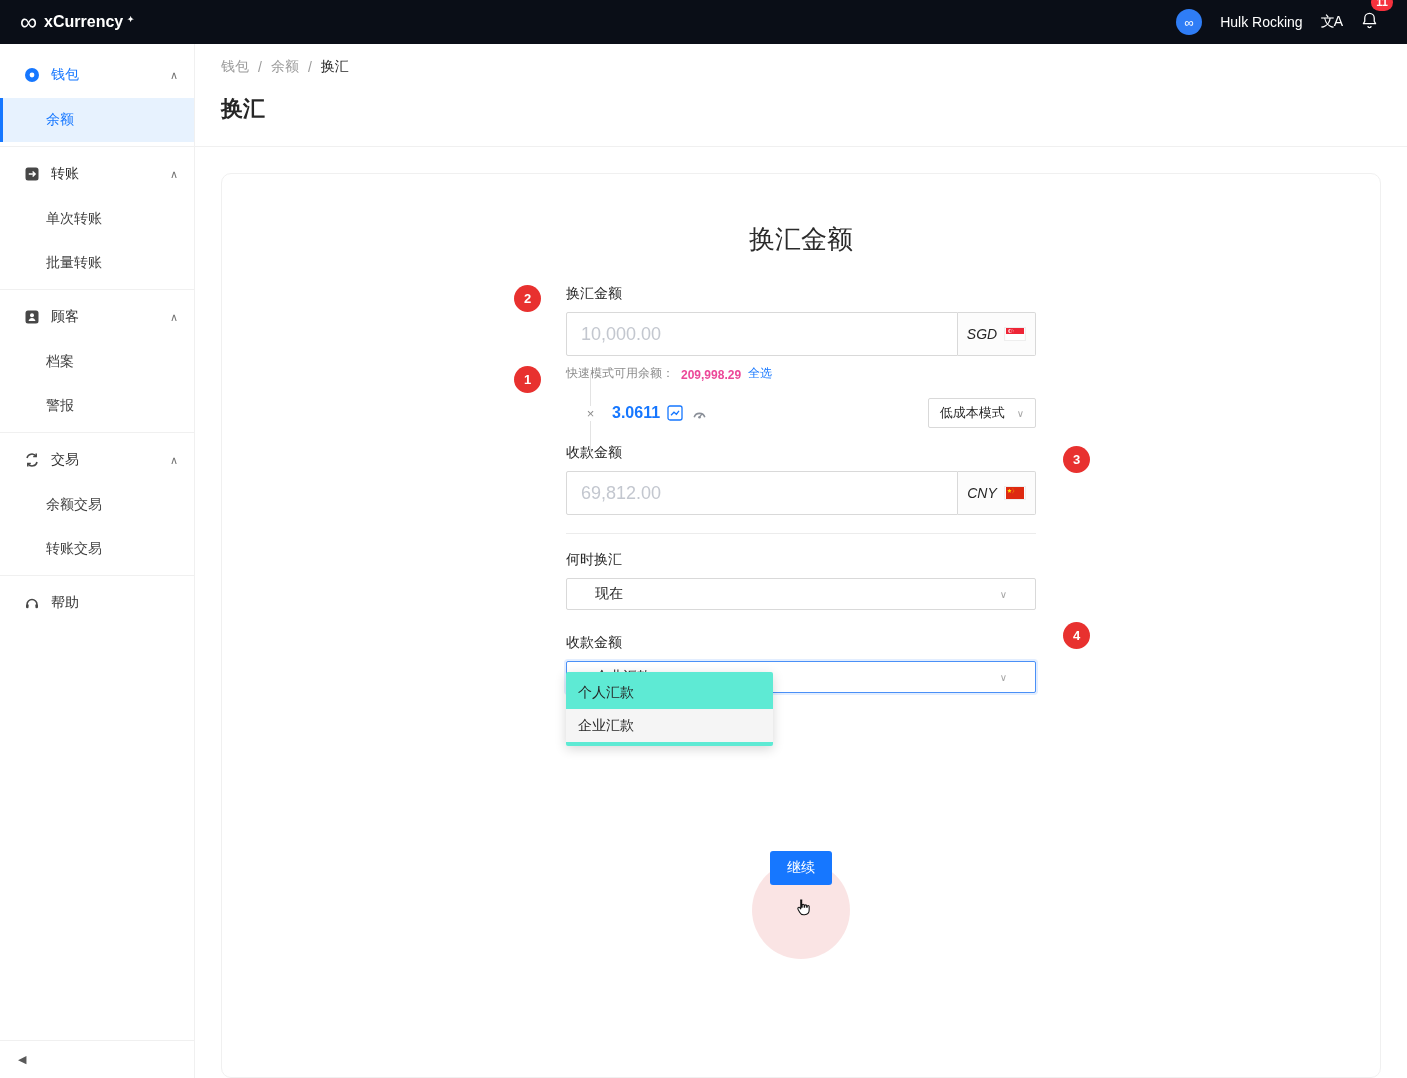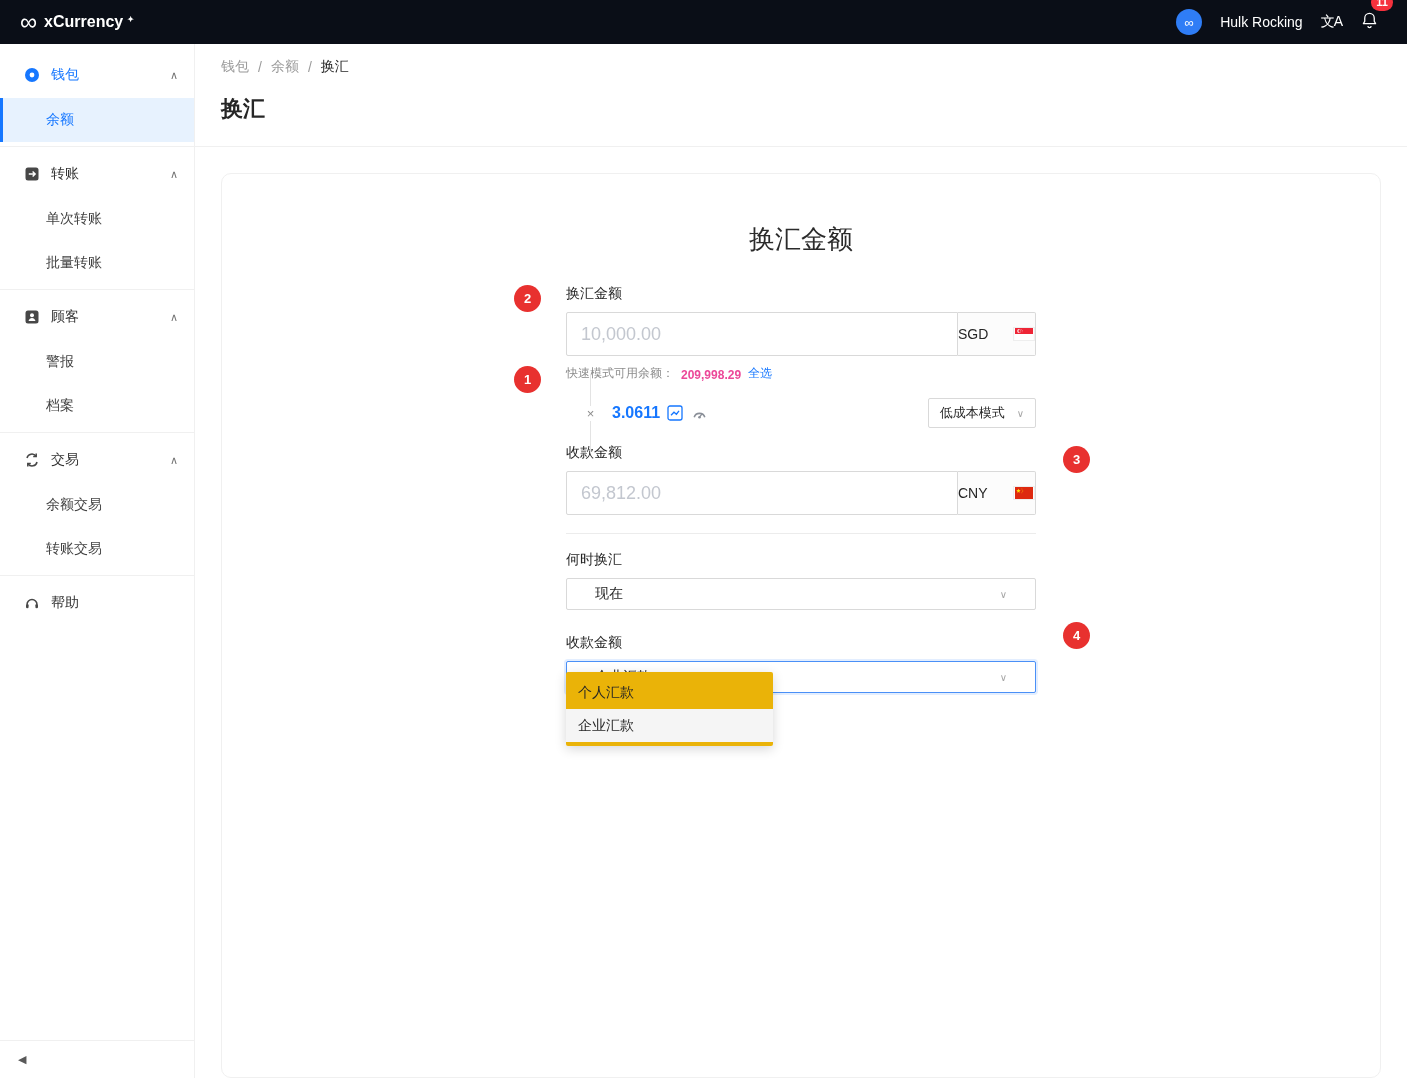--- a/index.html
+++ b/index.html
@@ -41,21 +41,21 @@
   .page-title { font-size:22px; font-weight:600; margin:18px 0 6px; color:#262626; }
 
   
   .card { margin:26px 26px 0; border:1px solid #f0f0f0; border-radius:10px; flex:1; background:#fff; position:relative; }
   .form { width:470px; margin:0 auto; padding-top:26px; }
   .form-heading { text-align:center; font-size:26px; font-weight:500; margin:22px 0 28px; color:#2b2b2b; }
   .f-label { font-size:14px; margin-bottom:9px; display:block; color:#262626; }
   .input-row { display:flex; }
   .text-input { flex:1; height:44px; border:1px solid #d9d9d9; border-radius:2px 0 0 2px; padding:4px 14px; font-size:18px; color:#262626; outline:none; background:#fff; font-family:"Liberation Sans", sans-serif; }
   .text-input::placeholder { color:#c3c7cf; }
-  .addon { width:78px; border:1px solid #d9d9d9; border-left:none; background:#fcfcfc; display:flex; align-items:center; justify-content:space-between; gap:7px; font-size:14px; border-radius:0 2px 2px 0; cursor:pointer; }
+  .addon { width:78px; border:1px solid #d9d9d9; border-left:none; background:#fcfcfc; display:flex; align-items:center; justify-content:center; gap:7px; font-size:14px; border-radius:0 2px 2px 0; cursor:pointer;font-style:italic; }
   .flag { width:22px; height:14px; border:1px solid #eee; flex:none; }
 
   .hint-line { margin-top:9px; font-size:12px; color:#8c8c8c; display:flex; gap:7px; align-items:flex-end; }
   .hint-amount { color:#ec4899;font-weight:bold; }
   .link { color:#1677ff; cursor:pointer; }
 
   .rate-zone { position:relative; }
   .vline { position:absolute; left:24px; top:-8px; bottom:-8px; width:1px; background:#e3e3e3; }
   .rate-row { display:flex; align-items:center; padding:16px 0; position:relative; }
   .rate-close { margin-left:17px; background:#fff; color:#8c8c8c; font-size:13px; width:15px; text-align:center; z-index:1; cursor:pointer; }
@@ -66,21 +66,21 @@
   .chev-sm { color:#a6a6a6; font-size:10px; }
 
   .meta { margin-top:18px; font-size:12px; line-height:21px; color:#8c8c8c; }
   .meta-value { color:#262626; }
   .divider { height:1px; background:#ececec; margin:18px 0 17px; }
 
   .field { margin-bottom:24px; }
   .select { height:32px; border:1px solid #d9d9d9; border-radius:2px; display:flex; align-items:center; justify-content:space-between; padding:0 28px; font-size:14px; cursor:pointer; background:#fff; }
   .select.focused { border-color:#4a90f7; box-shadow:0 0 0 2px rgba(22,119,255,.12); }
   .scenario-wrap { position:relative; }
-  .dropdown { position:absolute; top:38px; left:0; width:207px; background:#eab308; border-radius:2px; box-shadow:0 3px 12px rgba(0,0,0,.16); padding:4px 0; z-index:6; }
+  .dropdown { position:absolute; top:38px; left:0; width:207px; background:#5eead4; border-radius:2px; box-shadow:0 3px 12px rgba(0,0,0,.16); padding:4px 0; z-index:6; }
   .dd-option { height:33px; display:flex; align-items:center; padding:0 12px; font-size:14px; cursor:pointer; color:#262626; }
   .dd-option.selected { background:#f5f5f5; }
 
   .continue-wrap { margin-top:158px; position:relative; display:flex; justify-content:center; height:140px; }
   .btn-continue { width:62px; height:34px; background:#1677ff; color:#fff; border:none; border-radius:3px; font-size:14px; cursor:pointer; position:relative; z-index:2; font-family:"Liberation Sans", sans-serif; }
   .click-circle { position:absolute; top:10px; left:50%; transform:translateX(-50%); width:98px; height:98px; border-radius:50%; background:rgba(246,210,210,.6); z-index:1; }
   .hand-cursor { position:absolute; top:46px; left:50%; transform:translateX(-8px); z-index:3; }
 
   
   .anno { position:absolute; width:27px; height:27px; border-radius:50%; background:#e8312f; color:#fff; display:flex; align-items:center; justify-content:center; font-size:13px; font-weight:700; z-index:9; }
@@ -157,24 +157,24 @@
           <svg width="16" height="16" viewBox="0 0 16 16">
               <rect x="1.5" y="1.5" width="13" height="13" rx="2.5" fill="#474747"></rect>
               <circle cx="8" cy="6.2" r="2" fill="#fff"></circle>
               <path d="M4.5 12c.6-2 2-3 3.5-3s2.9 1 3.5 3z" fill="#fff"></path>
             </svg>
         </span>
         <span>顾客</span>
         <span class="chev">∧</span>
       </div>
       <div class="nav-item">
+        <span>档案</span>
+      </div>
+      <div class="nav-item">
         <span>警报</span>
-      </div>
-      <div class="nav-item">
-        <span>档案</span>
       </div>
       <div class="nav-divider"></div>
 
       <div class="nav-header">
         <span class="nav-ico">
           <svg width="16" height="16" viewBox="0 0 16 16">
               <path d="M3 6a5 5 0 0 1 9-1.8M13 10a5 5 0 0 1-9 1.8" stroke="#474747" stroke-width="1.5" fill="none"></path>
               <path d="M12.2 1.6v3h-3M3.8 14.4v-3h3" stroke="#474747" stroke-width="1.5" fill="none"></path>
             </svg>
         </span>
@@ -306,20 +306,29 @@
             <div class="select focused">
               <span>企业汇款</span>
               <span class="chev-sm">∨</span>
             </div>
             <div class="dropdown">
               <div class="dd-option">个人汇款</div>
               <div class="dd-option selected">企业汇款</div>
             </div>
           </div>
 
+          <div class="continue-wrap">
+            <span class="click-circle"></span>
+            <button class="btn-continue">继续</button>
+            <span class="hand-cursor">
+              <svg width="20" height="22" viewBox="0 0 24 24">
+                  <path d="M9 2.5c.8 0 1.4.6 1.4 1.4V11h.6V8.6c0-.7.6-1.2 1.2-1.2s1.2.5 1.2 1.2V11h.6V9.4c0-.7.5-1.2 1.2-1.2.6 0 1.2.5 1.2 1.2V11h.6v-.9c0-.7.5-1.2 1.2-1.2s1.2.5 1.2 1.2v4.4c0 3.4-2 5.5-5.4 5.5h-1.2c-2.4 0-3.8-1-4.8-3l-2-3.6c-.4-.8-.2-1.6.5-2 .6-.4 1.4-.2 1.9.4l.9 1.2V3.9c0-.8.6-1.4 1.4-1.4z" fill="#fff" stroke="#111" stroke-width="1.3" stroke-linejoin="round"></path>
+                </svg>
+            </span>
+          </div>
 
         </div>
       </div>
     </main>
   </div>
 
   <span class="anno anno-1">1</span>
   <span class="anno anno-2">2</span>
   <span class="anno anno-3">3</span>
   <span class="anno anno-4">4</span>

